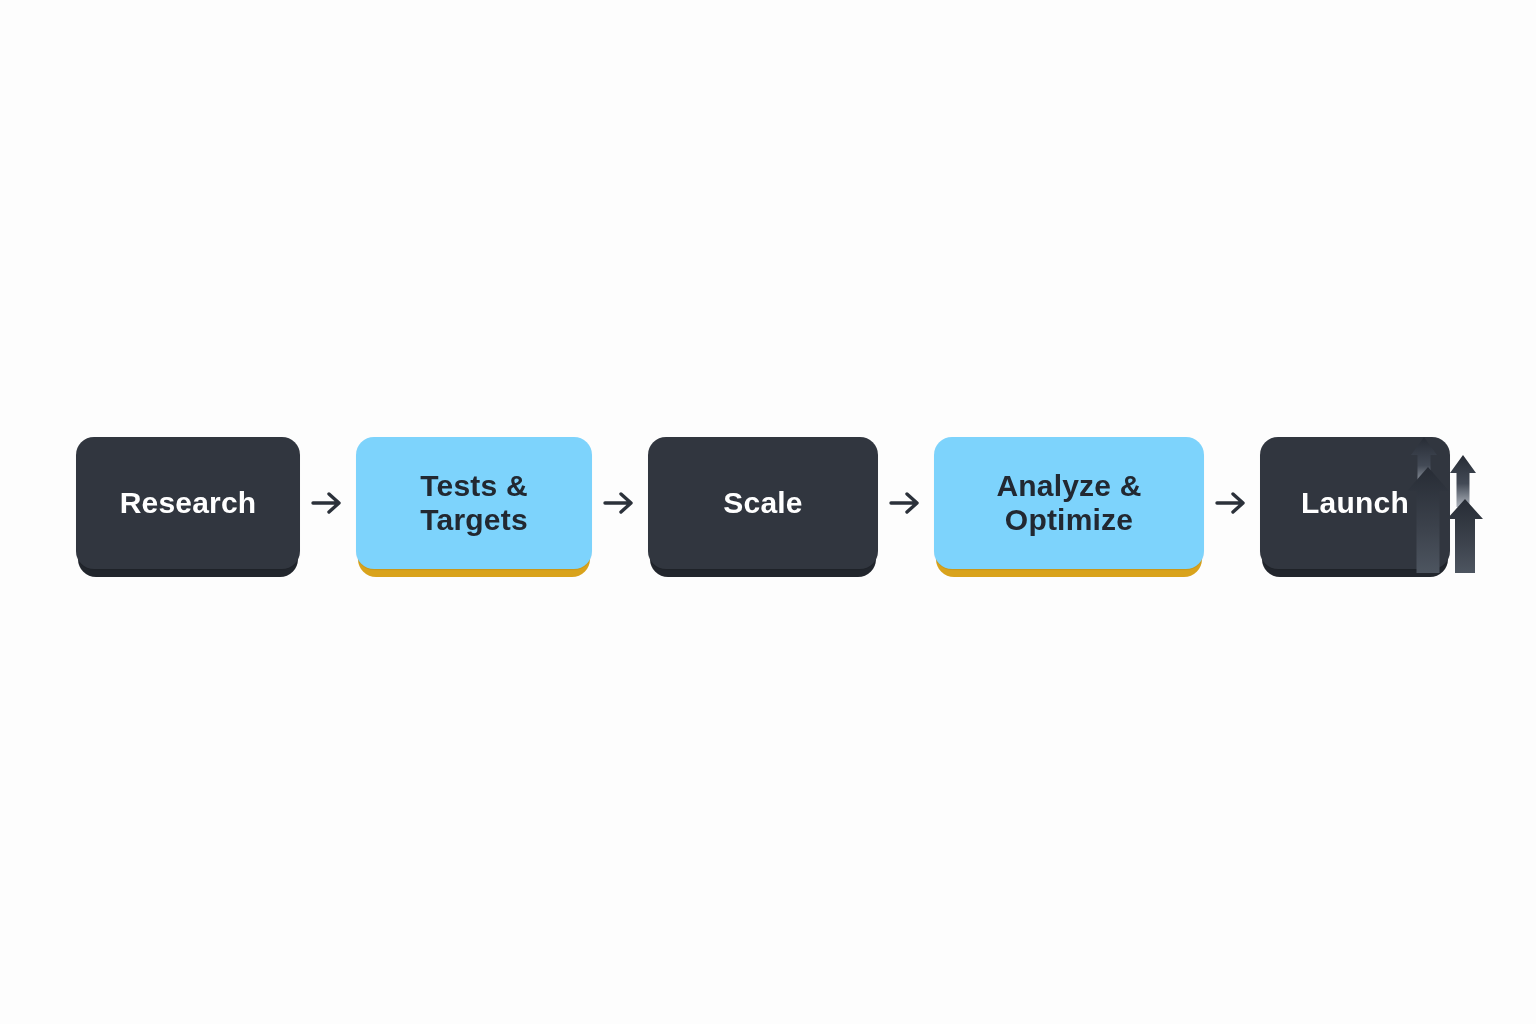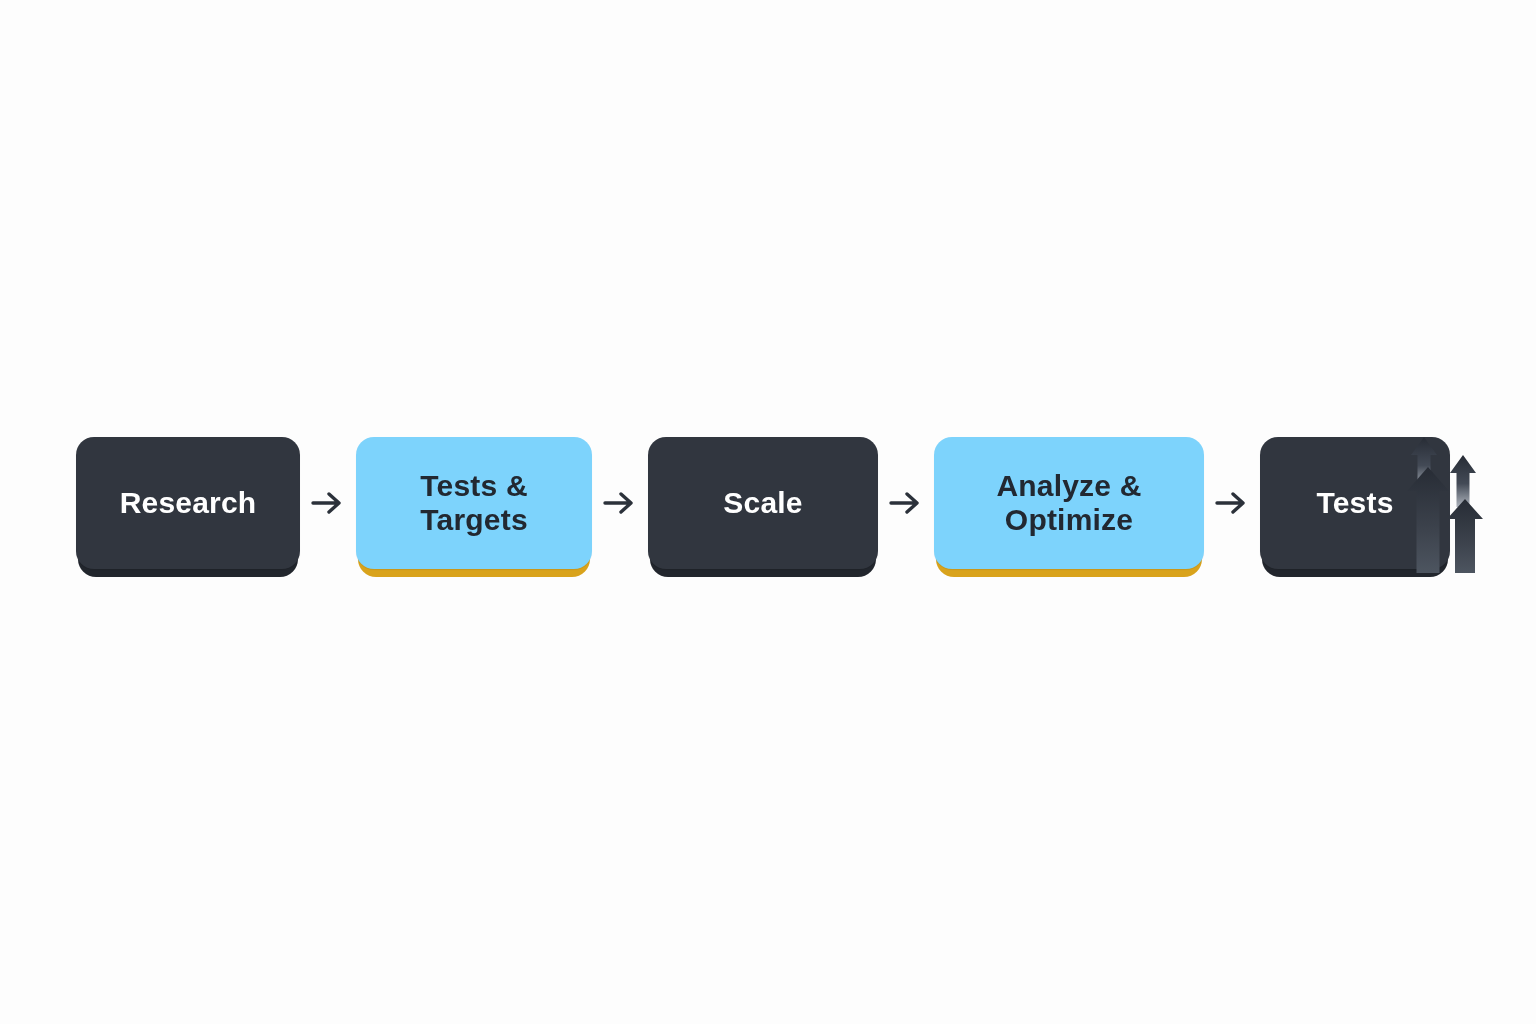--- a/index.html
+++ b/index.html
@@ -180,21 +180,21 @@
       <span>
         <svg width="34" height="26" viewBox="0 0 34 26" aria-hidden="true">
           <path d="M2 13 H26 M18 4 L28 13 L18 22" fill="none" stroke="#2b313a" stroke-width="3.4" stroke-linecap="round" stroke-linejoin="round"></path>
         </svg>
       </span>
     </div>
 
     <div class="step-wrap dark" style="width:190px">
       <div class="step-shadow"></div>
       <div class="step-box">
-        <span class="step-label">Tests</span>
+        <span class="step-label">Launch</span>
       </div>
     </div>
 
   </div>
 
   <div class="growth-cluster">
     <svg width="96" height="146" viewBox="0 0 96 146" aria-hidden="true">
       <defs>
         <linearGradient id="gradThin" x1="0" y1="0" x2="0" y2="1">
           <stop offset="0%" stop-color="#272c35"></stop>

